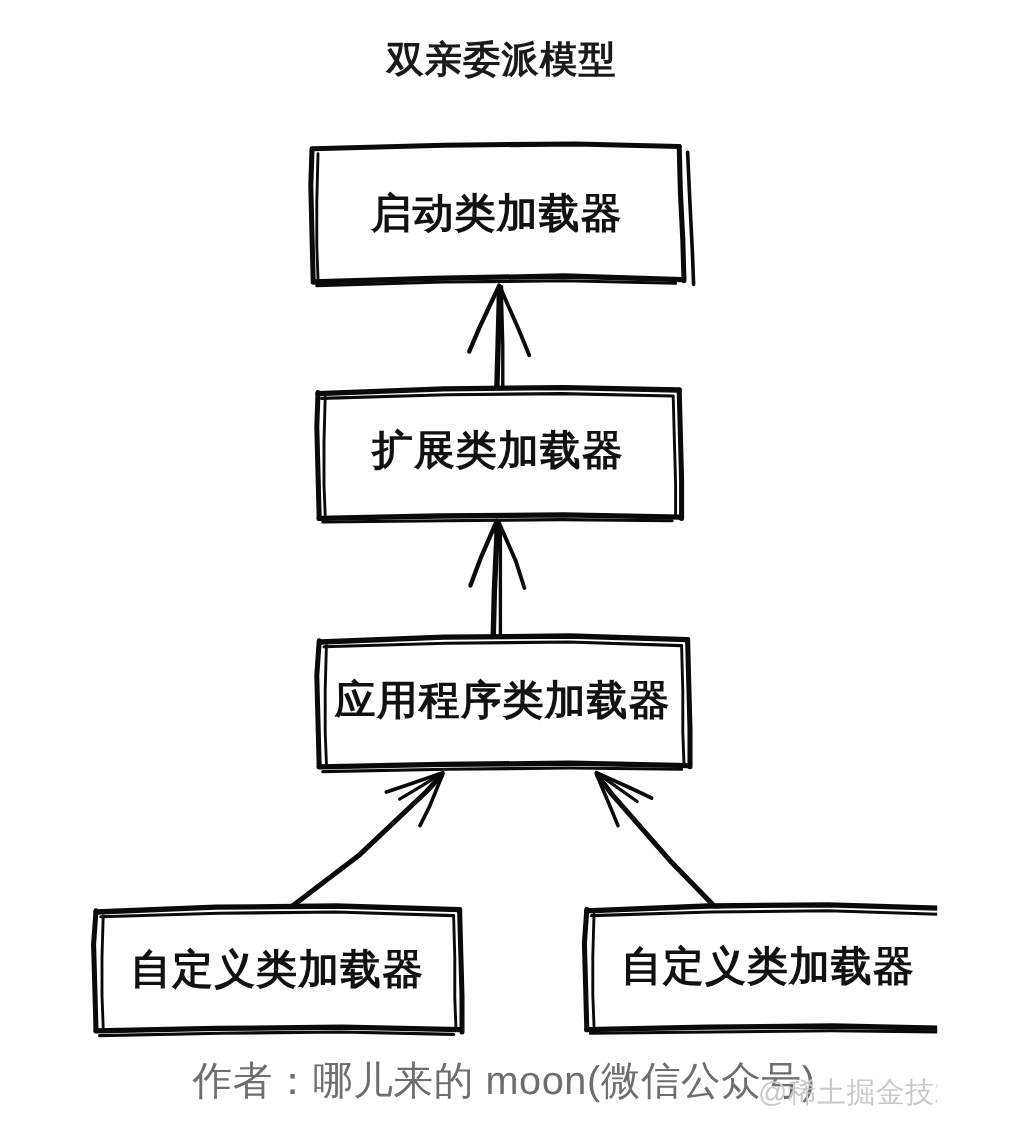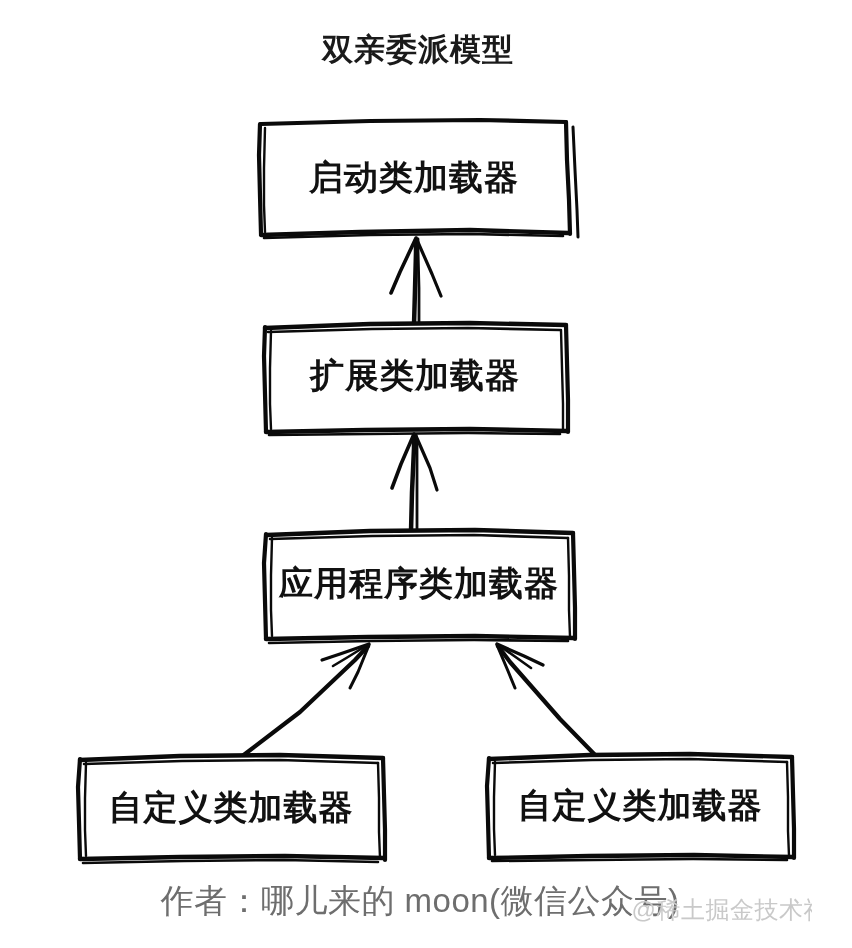--- a/index.html
+++ b/index.html
@@ -7,21 +7,20 @@
     padding: 0;
     background: #ffffff;
   }
   #stage {
     position: relative;
     width: 781px;
     height: 948px;
     background: #ffffff;
     overflow: hidden;
     font-family: "Liberation Sans", "DejaVu Sans", sans-serif;
-    padding-left: 31px;
   }
   #diagram-svg {
     position: absolute;
     left: 0;
     top: 0;
     width: 852px;
     height: 948px;
   }
   .sketch-stroke {
     fill: none;

